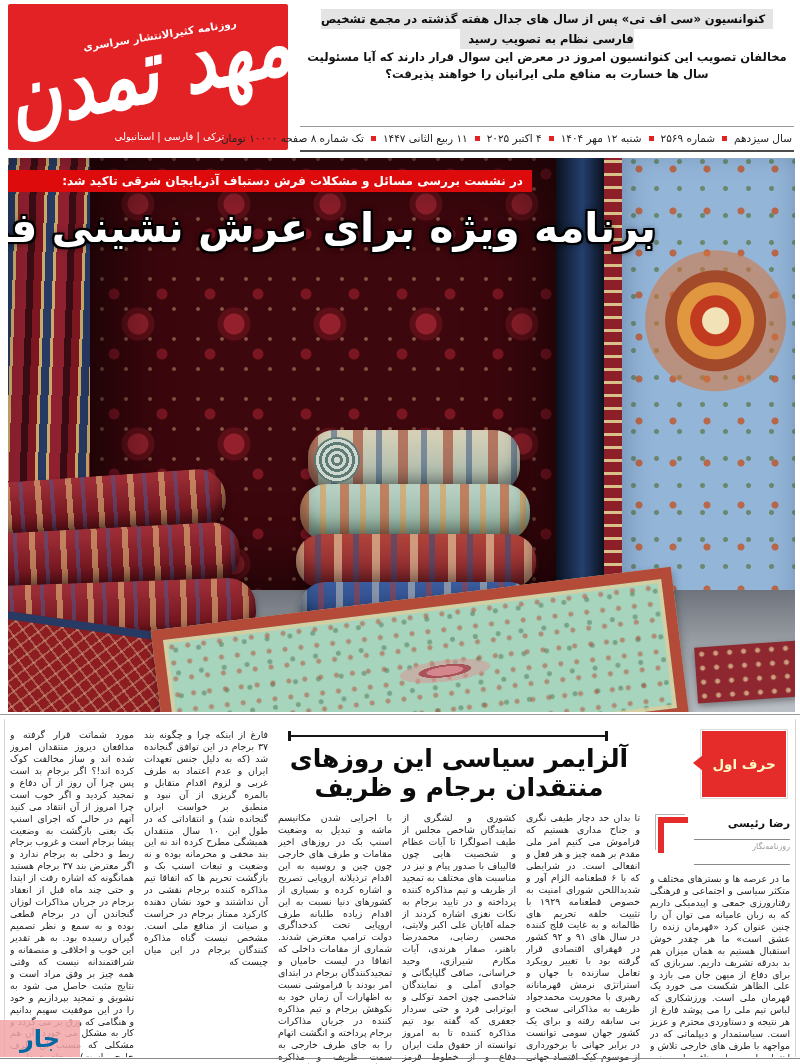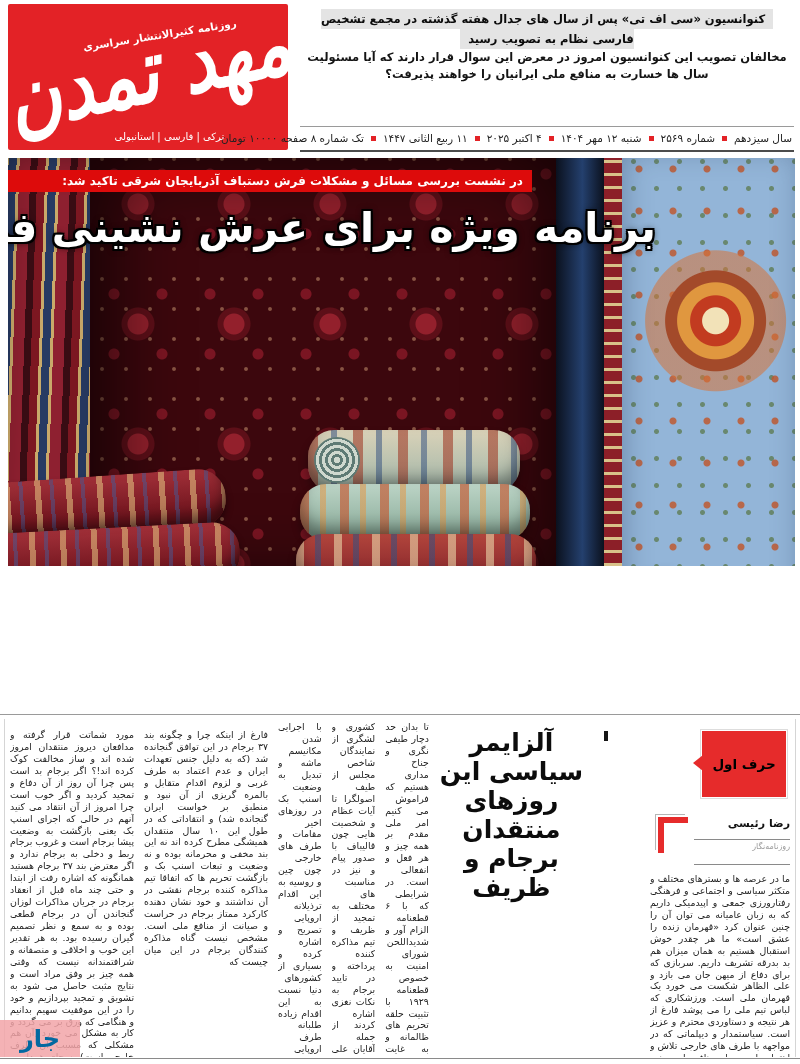--- a/index.html
+++ b/index.html
@@ -21,21 +21,21 @@
   .kicker{margin-top:2px;}
   .kicker span{background:#e4e4e4;padding:3px 8px;font-size:11.5px;font-weight:700;line-height:1.5;}
   .top-headline{margin:12px 0 8px;font-size:37px;font-weight:800;letter-spacing:-1px;color:#0a0a0a;}
   .subhead{font-size:11.5px;font-weight:700;color:#141414;line-height:1.5;}
 
   .dateline{position:absolute;left:300px;top:126px;width:494px;border-top:1px solid #9a9a9a;border-bottom:2px solid #4c4c4c;
             padding:5px 2px 6px;font-size:10.5px;color:#222;display:flex;align-items:center;gap:7px;white-space:nowrap;}
   .sq{display:inline-block;width:5px;height:5px;background:#e32226;flex:0 0 auto;}
 
   
-  .photo{position:absolute;left:8px;top:158px;width:787px;height:408px;overflow:hidden;background:#a16207;}
+  .photo{position:absolute;left:8px;top:158px;width:787px;height:554px;overflow:hidden;background:#a16207;}
   .cp{position:absolute;}
   .cp-leftdrape{left:-18px;top:-12px;width:122px;height:470px;transform:rotate(2deg);
     background:repeating-linear-gradient(90deg,#7d1822 0 8px,#c9a96a 8px 11px,#273a63 11px 19px,#c9a96a 19px 22px,#8e2030 22px 33px,#3a0d14 33px 40px);
     box-shadow:inset 0 0 40px rgba(0,0,0,.5);}
   .cp-main{left:82px;top:-14px;width:478px;height:458px;background-color:#3c070d;
     background-image:
       radial-gradient(circle, #93202c 0 10px, #5d0f18 11px 16px, rgba(0,0,0,0) 17px),
       radial-gradient(circle, #7a1522 0 5px, rgba(0,0,0,0) 6px),
       radial-gradient(circle, rgba(210,160,120,.5) 0 1.4px, rgba(0,0,0,0) 2.4px);
     background-size:96px 120px,48px 60px,24px 30px;
@@ -98,33 +98,33 @@
     font-size:41px;font-weight:800;letter-spacing:-1px;line-height:1.6;white-space:nowrap;
     text-shadow:-2px 0 0 #000,2px 0 0 #000,0 -2px 0 #000,0 2px 0 #000,-2px -2px 0 #000,2px 2px 0 #000,-2px 2px 0 #000,2px -2px 0 #000,0 0 7px rgba(0,0,0,.9);}
 
   
   .sec-rule{position:absolute;left:0;top:714px;width:800px;border-top:1px solid #9a9a9a;}
   .opinion{position:absolute;left:4px;top:719px;width:792px;height:338px;display:flex;gap:10px;
            padding:2px 5px 0;border-left:1px solid #d5d5d5;border-right:1px solid #d5d5d5;}
   .btext{font-size:9.4px;line-height:1.27;text-align:justify;color:#1d1d1d;overflow:hidden;}
   .colA{width:140px;flex:0 0 auto;display:flex;flex-direction:column;}
   .label-row{position:relative;height:78px;margin-top:10px;}
-  .hbox{position:absolute;right:4px;top:0;width:84px;height:66px;background:#e62b2b;color:#000000;
+  .hbox{position:absolute;right:4px;top:0;width:84px;height:66px;background:#e62b2b;color:#fef9c3;
         display:flex;align-items:center;justify-content:center;font-size:13.5px;font-weight:700;
         box-shadow:0 0 0 1px #fff,0 0 0 2px #ddd;}
   .hbox-tail{position:absolute;left:-9px;top:24px;width:0;height:0;
         border-top:8px solid transparent;border-bottom:8px solid transparent;border-right:10px solid #e62b2b;}
   .byline{position:relative;margin:8px 0 8px;padding-left:44px;}
   .by-name{font-size:11px;font-weight:700;color:#111;border-bottom:1px solid #8a8a8a;padding-bottom:9px;}
   .by-role{font-size:8px;color:#9a9a9a;border-bottom:1px solid #8a8a8a;padding:2px 0 13px;}
   .corner{position:absolute;left:8px;top:0;width:30px;height:36px;
           border-top:6px solid #e62b2b;border-left:6px solid #e62b2b;
           box-shadow:-2px -2px 0 0 #fff,-3px -3px 0 0 #b5b5b5;}
   .colA .btext{flex:1;}
-  .mid{flex:1;display:flex;flex-direction:row;min-width:0;}
+  .mid{flex:1;display:flex;flex-direction:column;min-width:0;}
   .hl-rule{position:relative;border-top:2px solid #151515;margin:14px 34px 0 12px;height:2px;}
   .hl-rule::before,.hl-rule::after{content:"";position:absolute;top:-6px;width:3px;height:10px;background:#151515;}
   .hl-rule::before{right:-2px;} .hl-rule::after{left:-2px;}
   .op-headline{margin:7px 0 10px;font-size:25px;font-weight:800;text-align:center;color:#0c0c0c;letter-spacing:-.5px;}
   .mid-cols{display:flex;gap:10px;flex:1;}
   .mid-cols .btext{flex:1;}
   .colN{width:124px;flex:0 0 auto;padding-top:8px;}
   .watermark{position:absolute;left:0;top:1020px;width:80px;height:37px;background:rgba(242,164,168,.85);
              display:flex;align-items:center;justify-content:center;overflow:hidden;
              font-size:24px;font-weight:800;color:#0369a1;letter-spacing:7px;}

